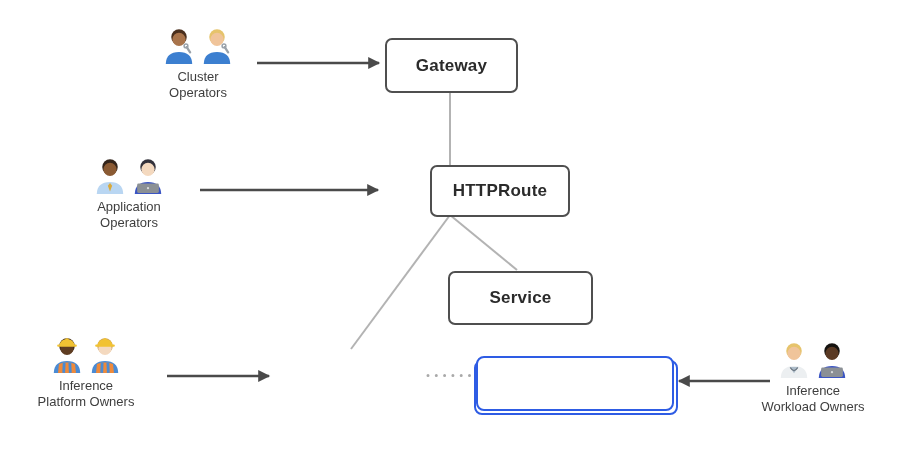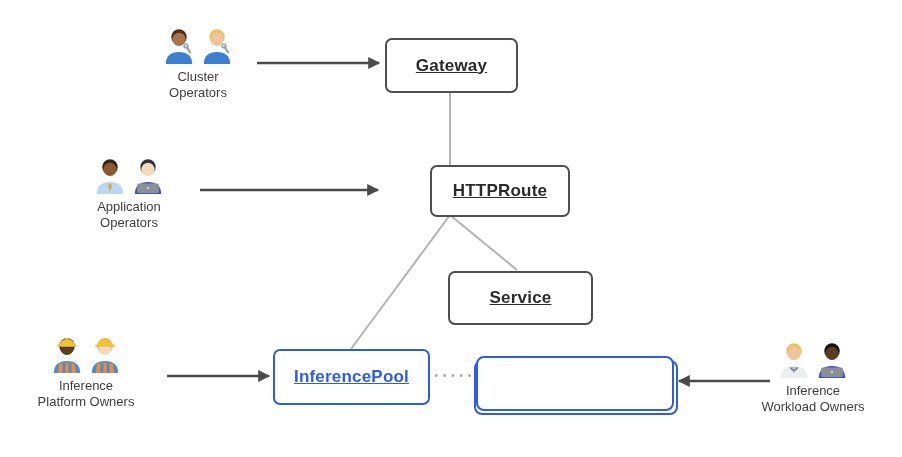--- a/index.html
+++ b/index.html
@@ -5,21 +5,21 @@
   html,body{margin:0;padding:0;background:#fff;}
   body{font-family:"Liberation Sans", sans-serif;}
   .canvas{position:relative;width:902px;height:457px;background:var(--background,#fff);overflow:hidden;}
   .wires{position:absolute;left:0;top:0;width:902px;height:457px;pointer-events:none;}
   .rel{stroke:var(--relation-line);stroke-width:2;fill:none;}
   .dotted{stroke:var(--dotted-line);stroke-width:3;fill:none;stroke-linecap:round;stroke-dasharray:0 8.3;}
   .arrow{stroke:var(--arrow);stroke-width:2.4;fill:none;}
   .arrowhead{fill:var(--arrow);}
   .node{position:absolute;background:#fff;border:2px solid var(--node-border);border-radius:7px;
         display:flex;align-items:center;justify-content:center;
-        font-weight:bold;font-size:17px;color:var(--node-text);letter-spacing:.2px;text-decoration:underline;}
+        font-weight:bold;font-size:17px;color:var(--node-text);letter-spacing:.2px;}
   .node.blue{border:2.5px solid var(--blue);color:var(--blue);}
   .stack-layer{position:absolute;background:#fff;border:2.5px solid var(--blue);border-radius:8px;}
   .persona{position:absolute;text-align:center;color:var(--label-text);font-size:13px;line-height:1.24;}
   .figs{display:flex;justify-content:center;align-items:flex-end;gap:4px;margin-bottom:5px;}
   .fig svg{display:block;}
 </style>
 </head>
 <body>
 
 <div class="canvas">
@@ -44,23 +44,20 @@
   <div class="stack-layer" style="left:476px;top:356px;width:194px;height:51px;"></div>
 
   <div class="node" style="left:385px;top:38px;width:129px;height:51px;">
     <span>Gateway</span>
   </div>
   <div class="node" style="left:382px;top:165px;width:136px;height:48px;margin-left:48px;">
     <span>HTTPRoute</span>
   </div>
   <div class="node" style="left:448px;top:271px;width:141px;height:50px;">
     <span>Service</span>
-  </div>
-  <div class="node blue" style="left:273px;top:349px;width:153px;height:52px;">
-    <span>InferencePool</span>
   </div>
 
   <div class="persona" style="left:128px;top:26px;width:140px;">
     <div class="figs">
       <span class="fig">
           <svg viewBox="0 0 36 40" width="34" height="38" xmlns="http://www.w3.org/2000/svg">
             <circle cx="18" cy="11.5" r="8.2" fill="#4a2f1d"></circle>
             <circle cx="18" cy="14" r="7" fill="#a9744b"></circle>
             <path d="M4 40 Q4.5 27.5 18 27.5 Q31.5 27.5 32 40 Z" fill="#3c7fd0"></path>
             <g stroke="#9aa2aa" fill="none">

